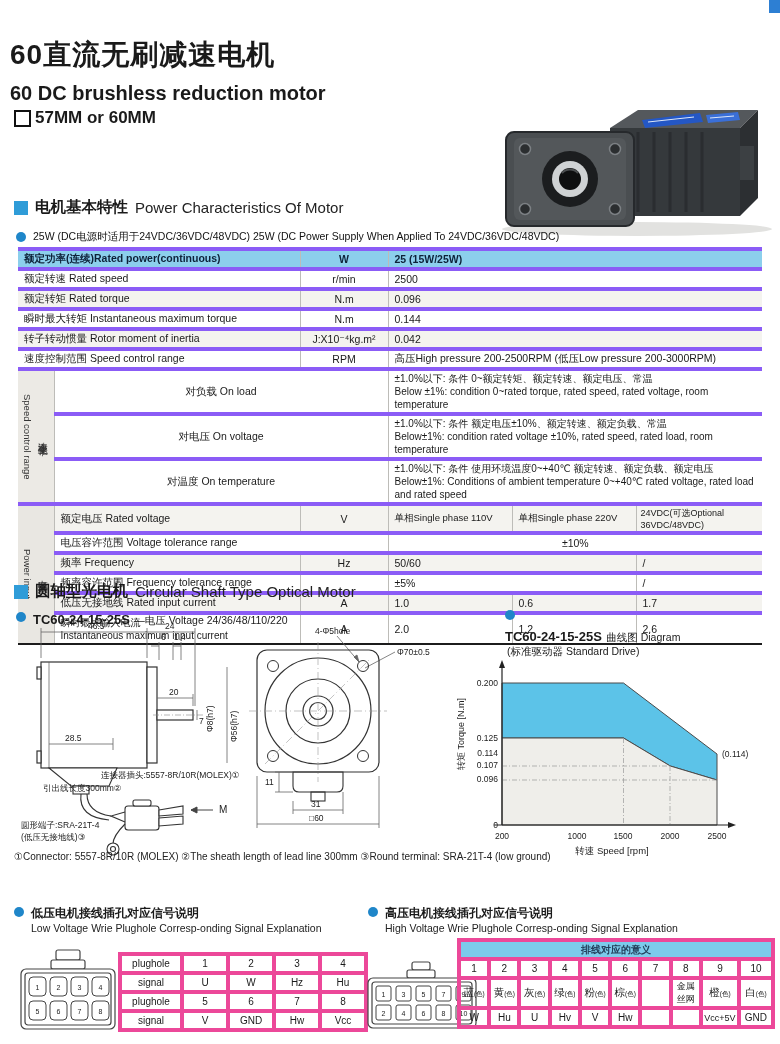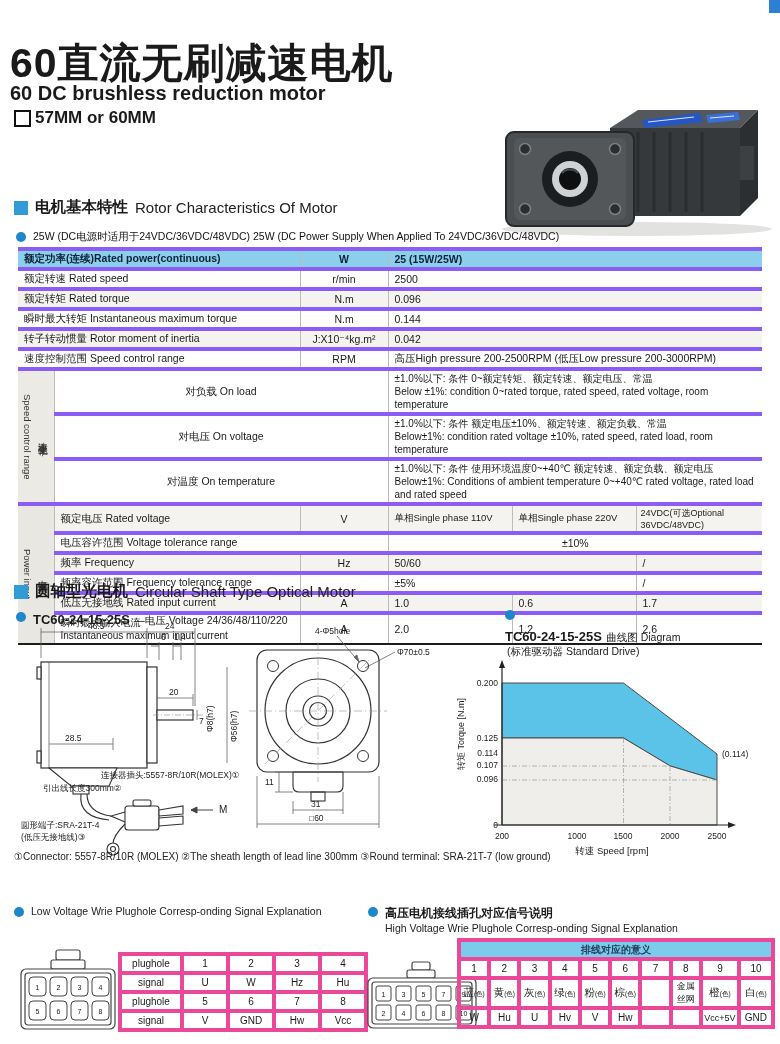--- a/index.html
+++ b/index.html
@@ -1,21 +1,21 @@
 <!DOCTYPE html>
 <html><head>
 <meta charset="utf-8">
 <style>
   html,body{margin:0;padding:0;background:#fff;}
   body{font-family:"Liberation Sans","DejaVu Sans",sans-serif;color:#1a1a1a;}
   .page{position:relative;width:780px;height:1044px;background:#fff;overflow:hidden;}
   .abs{position:absolute;}
 
   
-  .title-zh{font-size:41px;font-weight:bold;letter-spacing:1px;}
+  .title-zh{font-size:28px;font-weight:bold;letter-spacing:1px;}
   .title-en{font-size:20px;font-weight:bold;}
   .size-line{font-size:17px;font-weight:bold;display:flex;align-items:center;gap:4px;}
   .sq-icon{display:inline-block;width:13px;height:13px;border:2px solid #111;background:#fff;}
 
   
   .sec-head{display:flex;align-items:center;gap:7px;}
   .sec-sq{width:14px;height:14px;background:#2f9cd8;}
   .sec-zh{font-size:15.5px;font-weight:bold;text-align:right;}
   .sec-en{font-size:15px;color:#222;}
   .bullet{display:flex;align-items:flex-start;gap:7px;}
@@ -110,21 +110,21 @@
       <circle cx="78" cy="81" r="28" fill="#1b1d1f"></circle>
       <circle cx="78" cy="81" r="18" fill="#cfd2d4"></circle>
       <circle cx="78" cy="81" r="11" fill="#0e0f10"></circle>
       <path d="M70,75 a11,11 0 0 1 16,0" stroke="#4a4d4f" stroke-width="2" fill="none"></path>
     </svg>
   </div>
 
   <div class="abs sec-head" style="left:14px;top:197px;">
     <span class="sec-sq"></span>
     <span class="sec-zh">电机基本特性</span>
-    <span class="sec-en">Rotor Characteristics Of Motor</span>
+    <span class="sec-en">Power Characteristics Of Motor</span>
   </div>
   <div class="abs bullet" style="left:16px;top:230px;width:740px;">
     <span class="dot"></span>
     <span class="b-txt">25W (DC电源时适用于24VDC/36VDC/48VDC)  25W (DC Power Supply When Applied To 24VDC/36VDC/48VDC)</span>
   </div>
 
   <table class="spec abs" style="left:18px;top:247px;">
     <colgroup>
         <col style="width:36px">
         <col style="width:246px">
@@ -427,25 +427,26 @@
       <text class="dim" x="171" y="199" text-anchor="middle">1500</text>
       <text class="dim" x="218" y="199" text-anchor="middle">2000</text>
       <text class="dim" x="265" y="199" text-anchor="middle">2500</text>
 
       <text class="dim" x="270" y="117">(0.114)</text>
       <text x="160" y="214" text-anchor="middle" style="font-size:9.5px;">转速 Speed [rpm]</text>
       <text transform="rotate(-90 12 130)" x="12" y="130" style="font-size:9px;">转矩 Torque [N.m]</text>
     </svg>
   </div>
 
-  <div class="abs footnote" style="left:14px;top:851px;">①Connector: 5557-8R/10R (MOLEX)   ②The sheath length of lead line 300mm   ③Round terminal: SRA-21T-7 (low ground)</div>
+  <div class="abs footnote" style="left:14px;top:851px;">①Connector: 5557-8R/10R (MOLEX)   ②The sheath length of lead line 300mm   ③Round terminal: SRA-21T-4 (low ground)</div>
 
   <div class="abs bullet" style="left:14px;top:905px;">
     <span class="dot"></span>
     <span>
+        <div class="bh-zh">低压电机接线插孔对应信号说明</div>
     <div class="bh-en">Low Voltage  Wrie Plughole Corresp-onding Signal Explanation</div>
       </span>
   </div>
   <div class="abs" style="left:18px;top:948px;">
     <svg width="100" height="86" viewBox="0 0 100 86">
       <g stroke="#444" stroke-width="1.2" fill="#fff">
         <rect x="38" y="2" width="24" height="10" rx="2"></rect>
         <rect x="33" y="12" width="34" height="9" rx="2"></rect>
         <rect x="3" y="21" width="94" height="60" rx="5"></rect>
         <rect x="7" y="25" width="86" height="52" rx="3"></rect>

